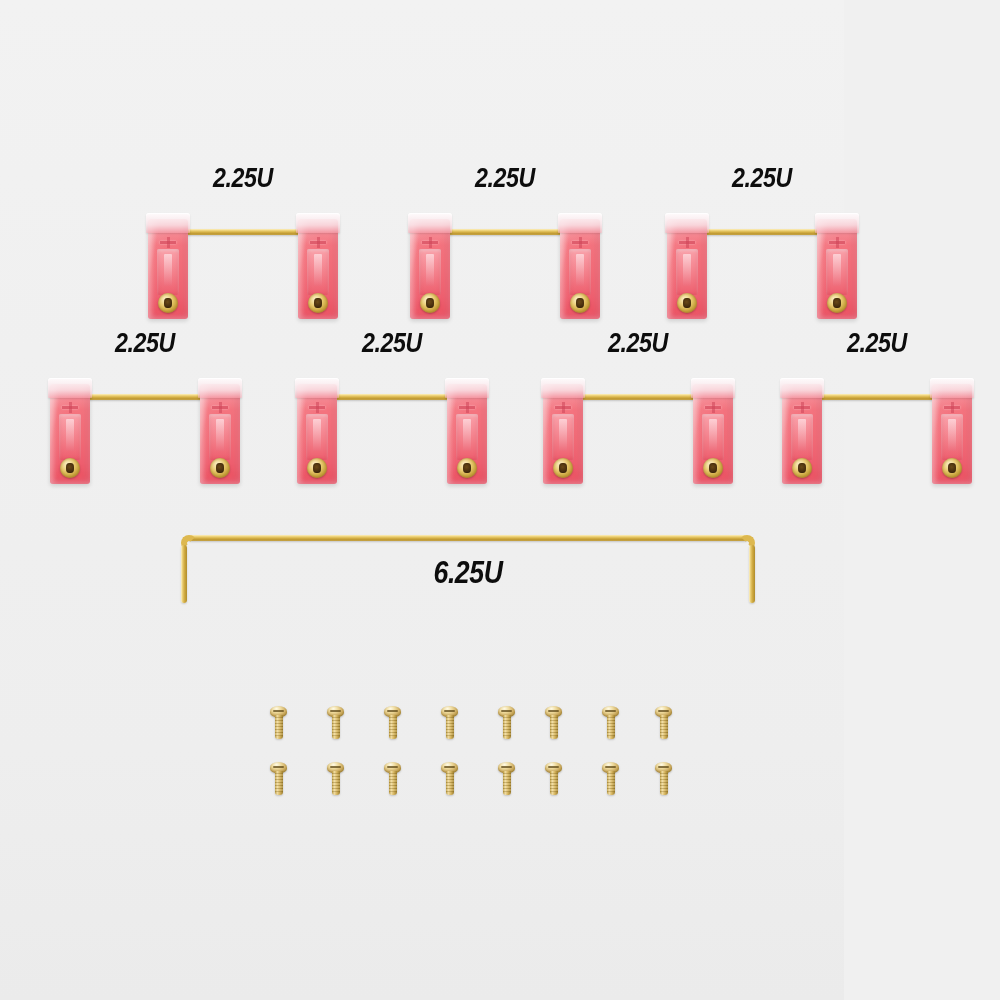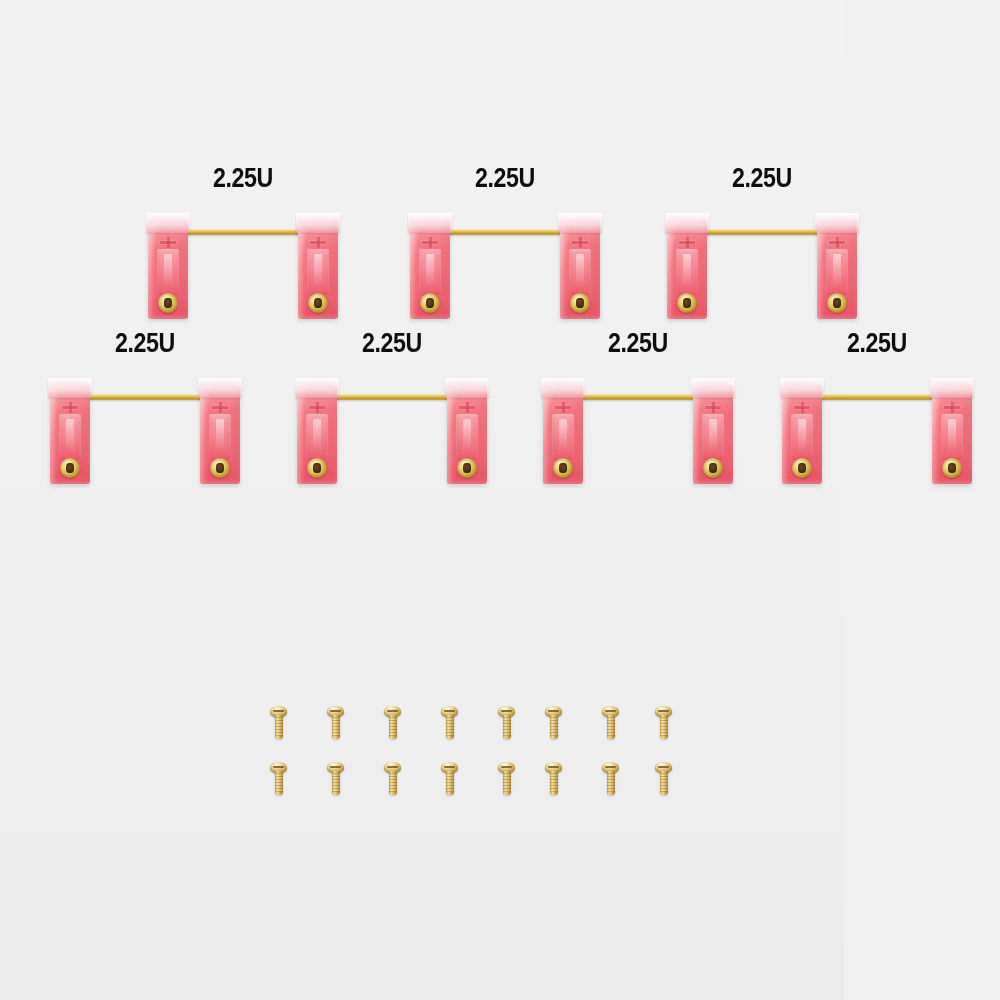--- a/index.html
+++ b/index.html
@@ -12,20 +12,21 @@
     background: #f0f0f0;
     font-family: "Liberation Sans", sans-serif;
     overflow: hidden;
     position: relative;
   }
   #stage {
     position: relative;
     width: 844px;
     height: 1000px;
     background: linear-gradient(180deg, #f2f2f2 0%, #f0f0f0 35%, #eeeeee 75%, #ebebeb 100%);
+    font-style: italic;
   }
 
   
   .label {
     position: absolute;
     font-family: "Liberation Sans", sans-serif;
     font-weight: bold;
     color: #0d0d0d;
     letter-spacing: -0.5px;
     white-space: nowrap;
@@ -372,20 +373,28 @@
       <div class="inner"></div>
       <div class="boss"></div>
     </div>
     <div class="housing" style="left:155px; top:14px;">
       <div class="stem"></div>
       <div class="inner"></div>
       <div class="boss"></div>
     </div>
   </div>
 
+  <div class="barwire" style="left:178px; top:533px; width:580px; height:75px;">
+    <div class="wire-h" style="left:10px; top:2px; width:560px;"></div>
+    <div class="wire-corner corner-left" style="left:3px; top:2px;"></div>
+    <div class="wire-corner corner-right" style="left:561px; top:2px;"></div>
+    <div class="wire-leg" style="left:3px; top:12px; height:58px;"></div>
+    <div class="wire-leg" style="left:571px; top:12px; height:58px;"></div>
+    <div class="label u625" style="left:150px; top:22px; width:280px;">6.25U</div>
+  </div>
 
 
   <div class="screw" style="left:270px; top:706px;">
     <div class="shadow"></div>
     <div class="head"></div>
     <div class="shaft"></div>
   </div>
   <div class="screw" style="left:327px; top:706px;">
     <div class="shadow"></div>
     <div class="head"></div>

